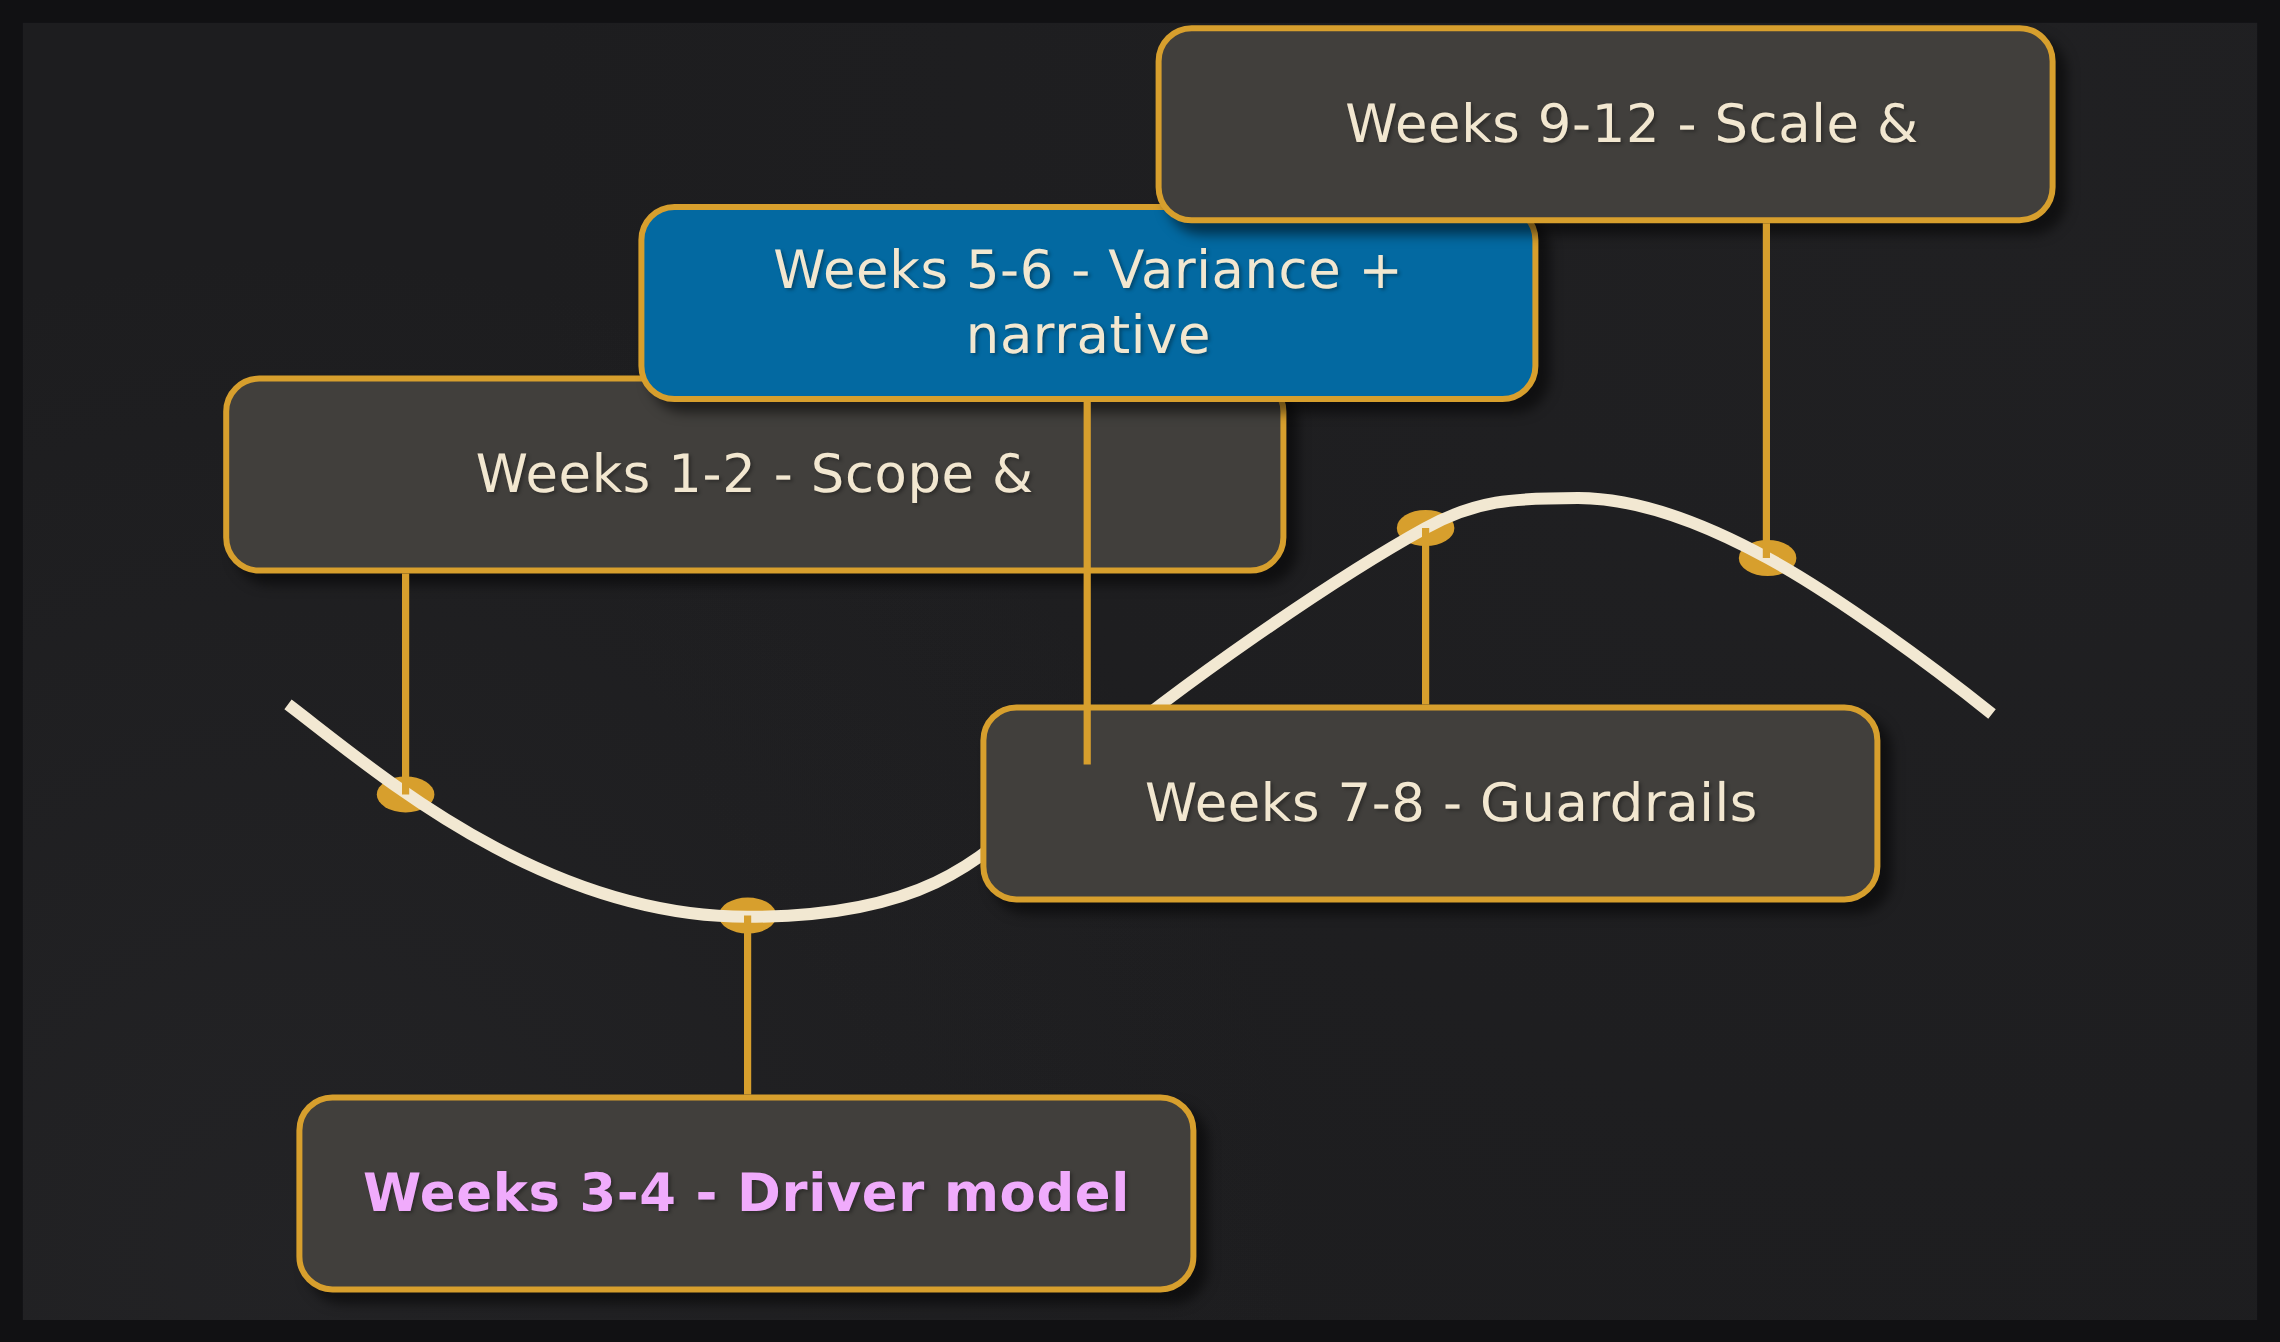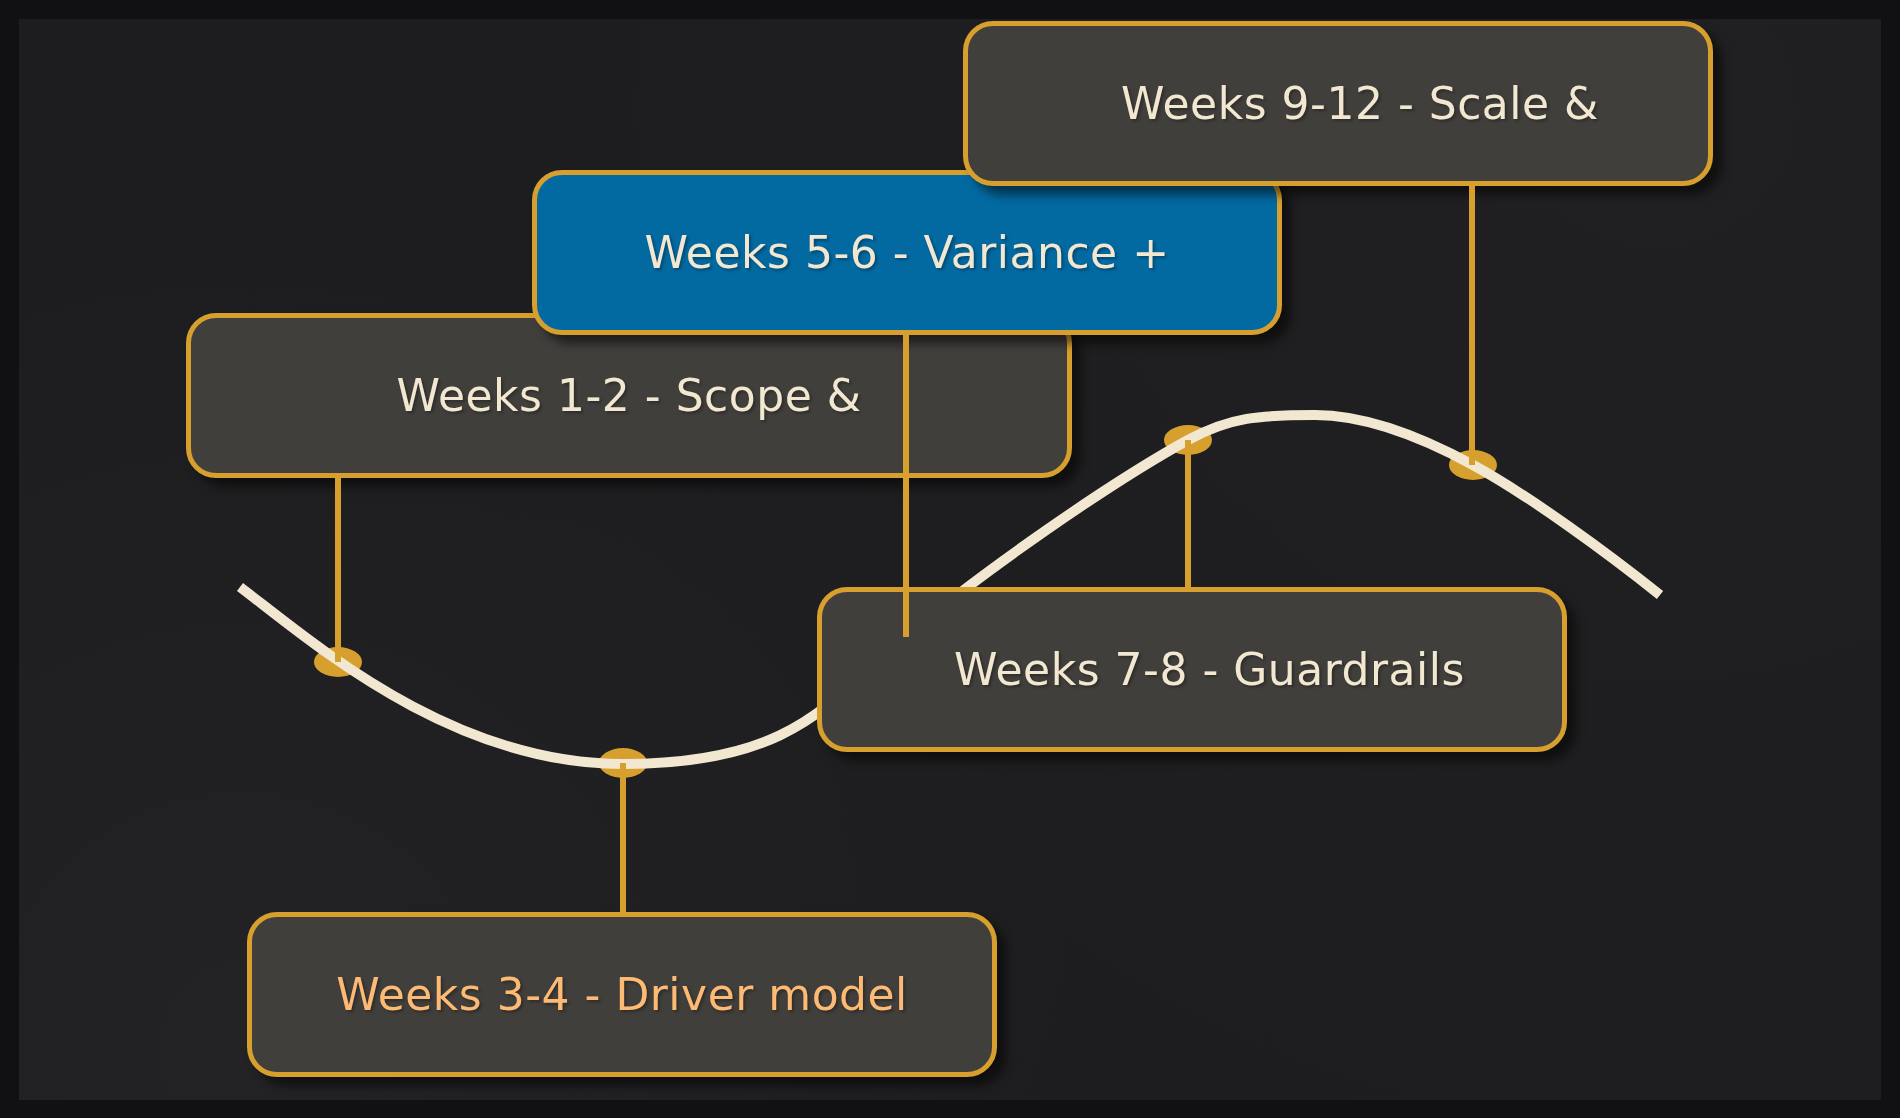--- a/index.html
+++ b/index.html
@@ -44,25 +44,26 @@
       <ellipse cx="623" cy="763" rx="24" ry="15" fill="#d79f2d"></ellipse>
       <ellipse cx="906" cy="640" rx="24" ry="15" fill="#d79f2d"></ellipse>
       <ellipse cx="1188" cy="440" rx="24" ry="15" fill="#d79f2d"></ellipse>
       <ellipse cx="1473" cy="465" rx="24" ry="15" fill="#d79f2d"></ellipse>
       <path d="M 240 587 C 310 640, 450 764, 623 764 C 796 764, 830 700, 906 636 C 982 572, 1110 483, 1188 440 C 1230 417, 1260 415, 1315 415 C 1370 415, 1429 441, 1473 465 C 1530 496, 1610 555, 1660 595" fill="none" stroke="#f2e8d2" stroke-width="10"></path>
     </svg>
   <div id="boxes">
       <div class="milestone-box" style="left: 186px; top: 313px; width: 886px; height: 165px; background: rgb(65, 63, 60); border: 5px solid rgb(215, 159, 45); border-radius: 30px; color: rgb(242, 231, 208); box-shadow: rgba(0, 0, 0, 0.5) 9px 9px 10px;">
         <span class="box-line">Weeks 1-2 - Scope &amp;</span>
       </div>
-      <div class="milestone-box" style="left: 247px; top: 912px; width: 750px; height: 165px; background: rgb(65, 63, 60); border: 5px solid rgb(215, 159, 45); border-radius: 30px; color: #fdba74; box-shadow: rgba(0, 0, 0, 0.5) 9px 9px 10px;">
+      <div class="milestone-box" style="left: 247px; top: 912px; width: 750px; height: 165px; background: rgb(65, 63, 60); border: 5px solid rgb(215, 159, 45); border-radius: 30px; color: #f0abfc; box-shadow: rgba(0, 0, 0, 0.5) 9px 9px 10px; font-weight: bold;">
         <span class="box-line">Weeks 3-4 - Driver model</span>
       </div>
       <div class="milestone-box" style="left: 532px; top: 170px; width: 750px; height: 165px; background: #0369a1; border: 5px solid rgb(215, 159, 45); border-radius: 30px; color: rgb(242, 231, 208); box-shadow: rgba(0, 0, 0, 0.5) 9px 9px 10px;">
         <span class="box-line">Weeks 5-6 - Variance +</span>
+        <span class="box-line">narrative</span>
       </div>
       <div class="milestone-box" style="left: 817px; top: 587px; width: 750px; height: 165px; background: rgb(65, 63, 60); border: 5px solid rgb(215, 159, 45); border-radius: 30px; color: rgb(242, 231, 208); box-shadow: rgba(0, 0, 0, 0.5) 9px 9px 10px; padding-left: 35px;">
         <span class="box-line">Weeks 7-8 - Guardrails</span>
       </div>
       <div class="milestone-box" style="left: 963px; top: 21px; width: 750px; height: 165px; background: rgb(65, 63, 60); border: 5px solid rgb(215, 159, 45); border-radius: 30px; color: rgb(242, 231, 208); box-shadow: rgba(0, 0, 0, 0.5) 9px 9px 10px; padding-left: 44px;">
         <span class="box-line">Weeks 9-12 - Scale &amp;</span>
       </div>
     </div>
   <svg id="layer-over" class="layer">
       <line x1="338" y1="478" x2="338" y2="662" stroke="#d79f2d" stroke-width="6"></line>

